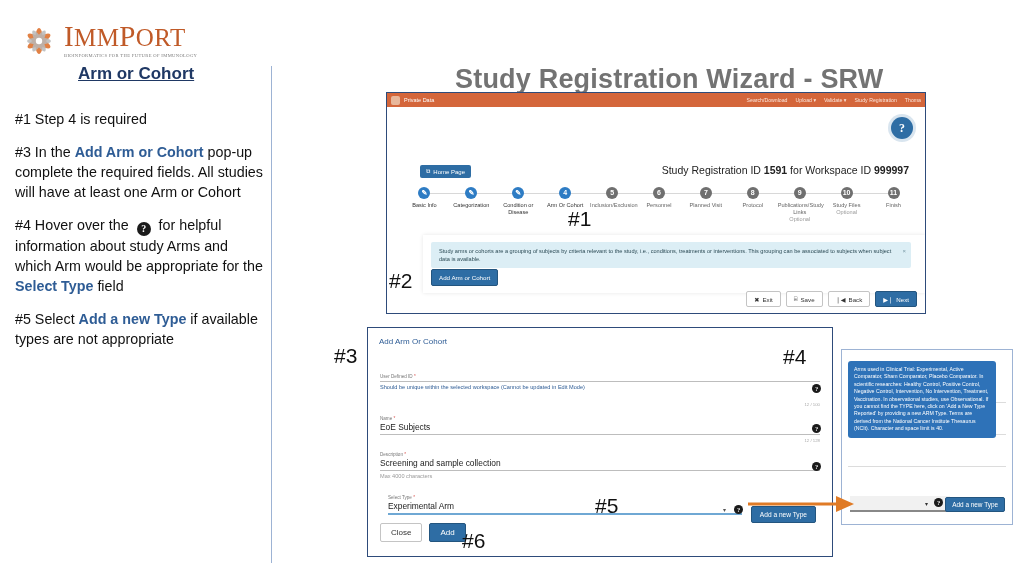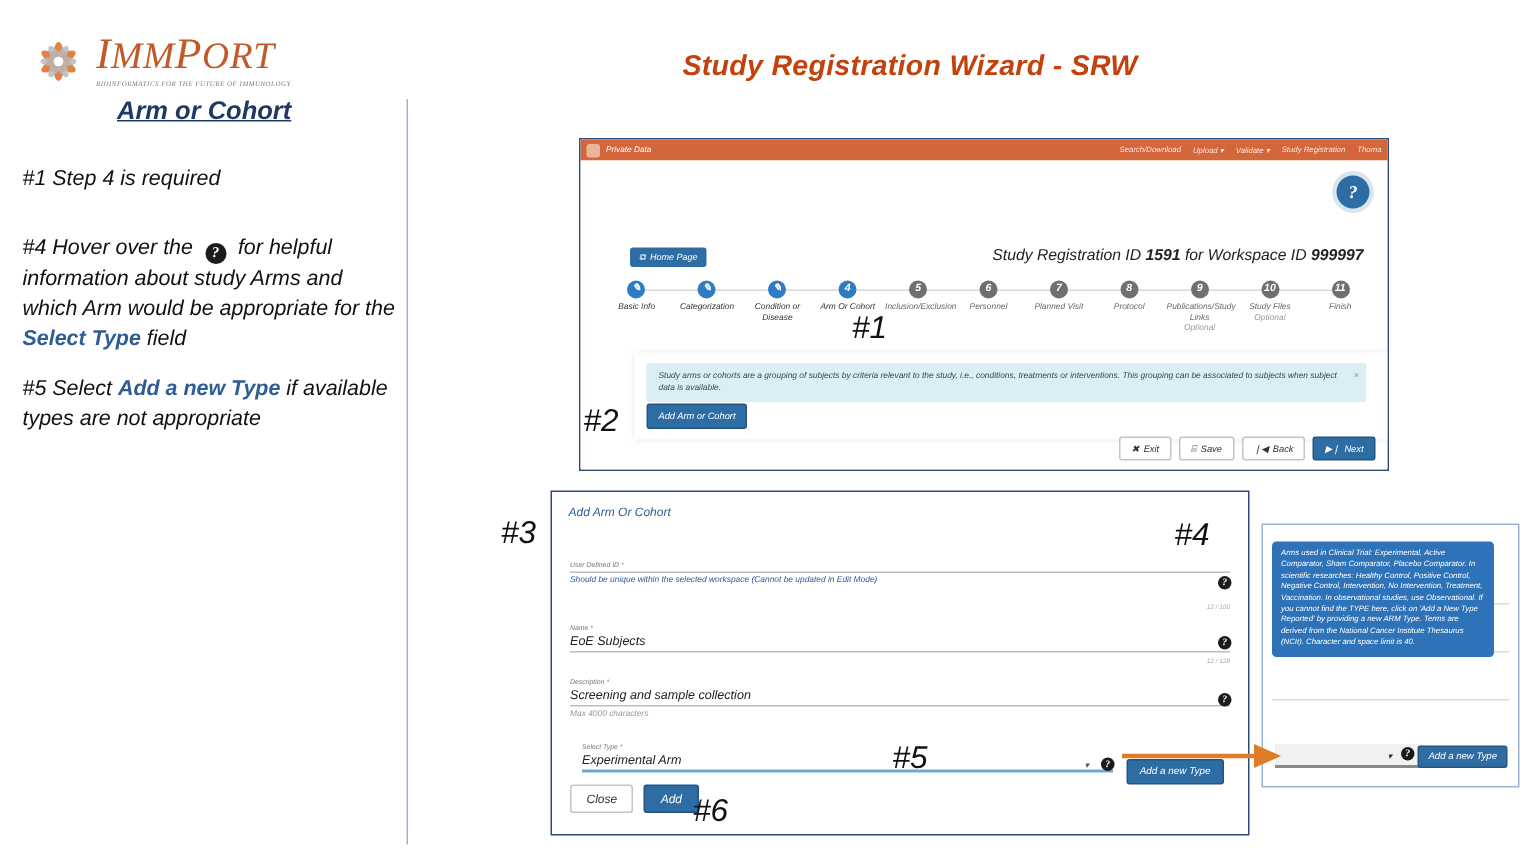--- a/index.html
+++ b/index.html
@@ -4,21 +4,21 @@
 <style>
   html,body{margin:0;padding:0;}
   body{
     width:1024px;height:576px;
     background:#ffffff;
     font-family:"Liberation Sans", sans-serif;
     position:relative;
     overflow:hidden;
     color:#1a1a1a;
   }
-  .page{position:relative;width:921px;height:576px;font-style:italic;}
+  .page{position:relative;width:921px;height:576px;}
 
   
   .logo-wrap{position:absolute;left:18px;top:20px;width:180px;height:42px;}
   .logo-mark{position:absolute;left:0;top:0;width:42px;height:42px;}
   .logo-text{position:absolute;left:46px;top:2px;}
   .logo-immport{font-family:"Liberation Serif",serif;font-size:25px;color:#C05A28;letter-spacing:.4px;line-height:1;}
   .logo-immport .cap{font-size:29px;}
   .logo-tag{font-family:"Liberation Serif",serif;font-size:4.6px;color:#7a7a7a;letter-spacing:.35px;margin-top:2px;}
 
   
@@ -41,22 +41,22 @@
   .bold{font-weight:bold;color:#111;}
   .qmark-inline{
     display:inline-block;width:14px;height:14px;border-radius:50%;
     background:#1b1b1b;color:#fff;font-size:10px;line-height:14px;
     text-align:center;font-weight:bold;vertical-align:-2px;margin:0 4px;
     font-family:"Liberation Serif",serif;
   }
 
   
   .main-title{
-    position:absolute;left:455px;top:34px;
-    font-size:19px;font-weight:bold;color:#c2410c;
+    position:absolute;left:455px;top:64px;
+    font-size:27px;font-weight:bold;color:#737373;
     letter-spacing:.2px;
   }
 
   
   .shot1{
     position:absolute;left:386px;top:92px;width:540px;height:222px;
     border:1.5px solid #2E4B7A;background:#fff;box-sizing:border-box;
     overflow:hidden;
   }
   .s1-topbar{
@@ -230,20 +230,21 @@
       <div class="logo-tag">BIOINFORMATICS FOR THE FUTURE OF IMMUNOLOGY</div>
     </div>
   </div>
 
   <div class="left-title">Arm or Cohort</div>
   <div class="divider"></div>
 
   <div class="steps">
     <p><span>#1  Step 4 is required</span></p>
     <div class="gap"></div>
+    <p><span>#3  In the </span><span class="blue">Add Arm or Cohort</span><span> pop-up complete the required fields.  All studies will have at least one Arm or Cohort</span></p>
     <div class="gap"></div>
     <p><span>#4 Hover over the </span><span class="qmark-inline">?</span><span> for helpful information about study Arms and which Arm would be appropriate for the </span><span class="blue">Select Type</span><span> field</span></p>
     <div class="gap"></div>
     <p><span>#5 Select </span><span class="blue">Add a new Type</span><span> if available types are not appropriate</span></p>
     <div class="gap"></div>
   </div>
 
   <div class="main-title">Study Registration Wizard - SRW</div>
 
   <div class="shot1">

